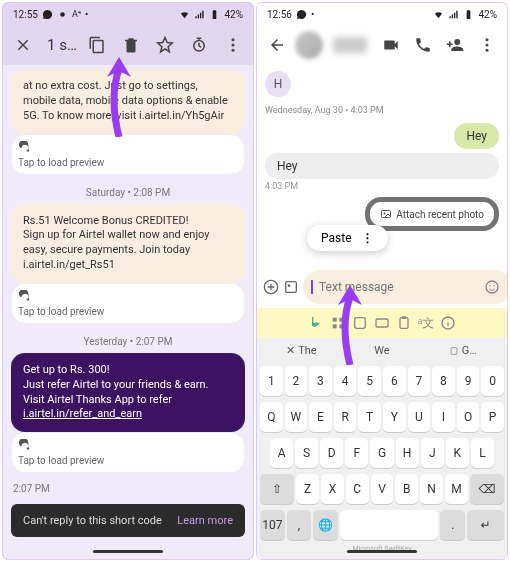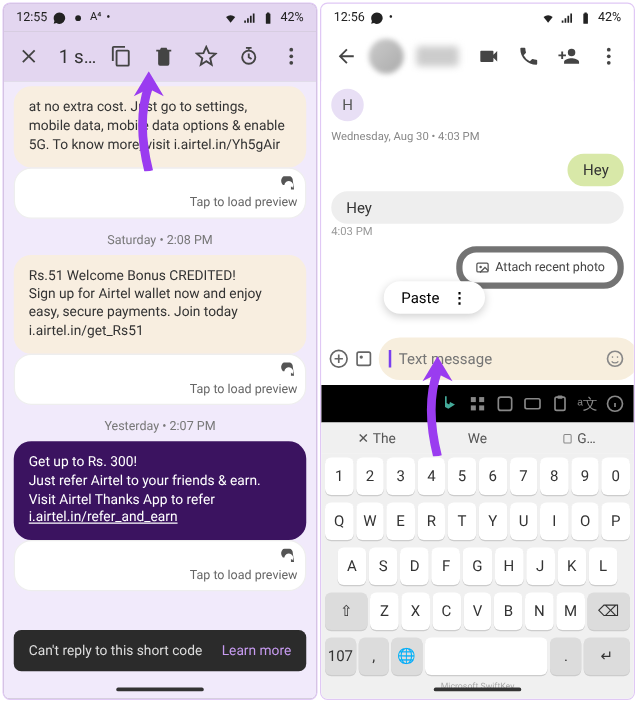--- a/index.html
+++ b/index.html
@@ -12,21 +12,21 @@
 .phone.left{background:#a3a3a3}
 .phone.left .statusbar{background:#e3d6f0}
 .topbar{height:40px;display:flex;align-items:center;padding:0 6px;gap:6px}
 .phone.left .topbar{background:#e3d6f0}
 .topbar .title{flex:1;font-size:15px;color:#333;overflow:hidden;white-space:nowrap;text-overflow:ellipsis;padding-left:4px}
 .ibtn{width:28px;height:28px;display:flex;align-items:center;justify-content:center;color:#444;cursor:pointer;border-radius:50%}
 .ibtn svg{width:18px;height:18px;fill:currentColor}
 .feed{flex:1;overflow:hidden;padding:4px 8px;background:#f1eafb;position:relative}
 .msgcard{background:#f8eee0;border-radius:14px;padding:10px 12px;margin-bottom:0;font-size:11px;line-height:1.35;color:#333}
 .msgcard a{color:#333;}
-.loadprev{background:#fff;border-radius:14px;margin:0 0 6px;padding:6px;display:flex;flex-direction:column;align-items:flex-end;font-size:10px;color:#666;border:1px solid #eee}
+.loadprev{background:#fff;border-radius:14px;margin:0 0 6px;padding:6px;display:flex;flex-direction:column;align-items:flex-start;font-size:10px;color:#666;border:1px solid #eee}
 .loadprev svg{width:14px;height:14px;margin-bottom:2px}
 .tsep{text-align:center;font-size:10px;color:#777;padding:6px 0}
 .darkcard{background:#3b1360;color:#fff;border-radius:14px;padding:10px 12px;font-size:11px;line-height:1.35}
 .darkcard a{color:#fff;text-decoration:underline}
 .lastts{font-size:10px;color:#777;padding:4px 2px}
 .snackbar{position:absolute;bottom:22px;left:8px;right:8px;background:#2b2b2b;color:#ddd;border-radius:6px;padding:10px 12px;font-size:11px;display:flex;justify-content:space-between;align-items:center}
 .snackbar .learn{color:#c79bf0;cursor:pointer}
 .homebar{position:absolute;bottom:6px;left:50%;transform:translateX(-50%);width:70px;height:3px;background:#333;border-radius:2px}
 
 .phone.right{background:#fff}
@@ -52,21 +52,21 @@
 .cicon svg{width:16px;height:16px;fill:currentColor}
 .kb{background:#f0f0f0;display:flex;flex-direction:column}
 .kbrow{display:flex;justify-content:space-around;padding:2px 2px}
 .sugrow{display:flex;padding:2px 4px;background:#f0f0f0}
 .sug{flex:1;text-align:center;font-size:11px;color:#555;padding:4px 0;display:flex;align-items:center;justify-content:center;gap:3px}
 .sug svg{width:10px;height:10px}
 .key{background:#fff;border-radius:5px;box-shadow:0 1px 0 #ccc;min-width:20px;height:30px;display:flex;flex-direction:column;align-items:center;justify-content:center;font-size:12px;color:#333;position:relative;flex:1;margin:1px}
 .key.wide{flex:1.5}
 .key.space{flex:4}
 .key.fn{background:#dcdcdc}
-.toolrow{display:flex;justify-content:flex-end;padding:4px;background:#000000}
+.toolrow{display:flex;justify-content:center;padding:4px;background:#fef9c3}
 .toolrow .titem{width:22px;height:22px;display:flex;align-items:center;justify-content:center;color:#666}
 .toolrow .titem svg{width:16px;height:16px;fill:currentColor}
 .arrow{position:absolute;pointer-events:none;z-index:10}
 .arrow.a1{left:96px;top:54px}
 .arrow.a2{left:73px;top:220px}
 .arrow svg{width:40px;height:80px}
 .kbbrand{text-align:center;font-size:7px;color:#aaa;padding:2px 16px 6px}
 </style>
 </head>
 <body>
@@ -161,20 +161,21 @@
       <span>Get up to Rs. 300!</span><br>
       <span>Just refer Airtel to your friends &amp; earn.</span><br>
       <span>Visit Airtel Thanks App to refer </span><a>i.airtel.in/refer_and_earn</a>
     </div>
     <div class="loadprev">
       <svg viewBox="0 0 24 24">
             <path fill="#555" d="M17.6 6.3A8 8 0 104 12h2a6 6 0 1111 3.7l-2-2V18h4.3z"></path>
           </svg>
       <span>Tap to load preview</span>
     </div>
+    <div class="lastts">2:07 PM</div>
   </div>
   <div class="snackbar">
     <span>Can't reply to this short code</span>
     <span class="learn">Learn more</span>
   </div>
   <div class="homebar"></div>
   <div class="arrow a1">
     <svg viewBox="0 0 40 80">
           <path d="M20 80 Q 10 40 20 12" stroke="#9a3cf0" stroke-width="7" fill="none"></path>
           <path d="M20 0 L8 20 L20 14 L32 20 Z" fill="#9a3cf0"></path>

